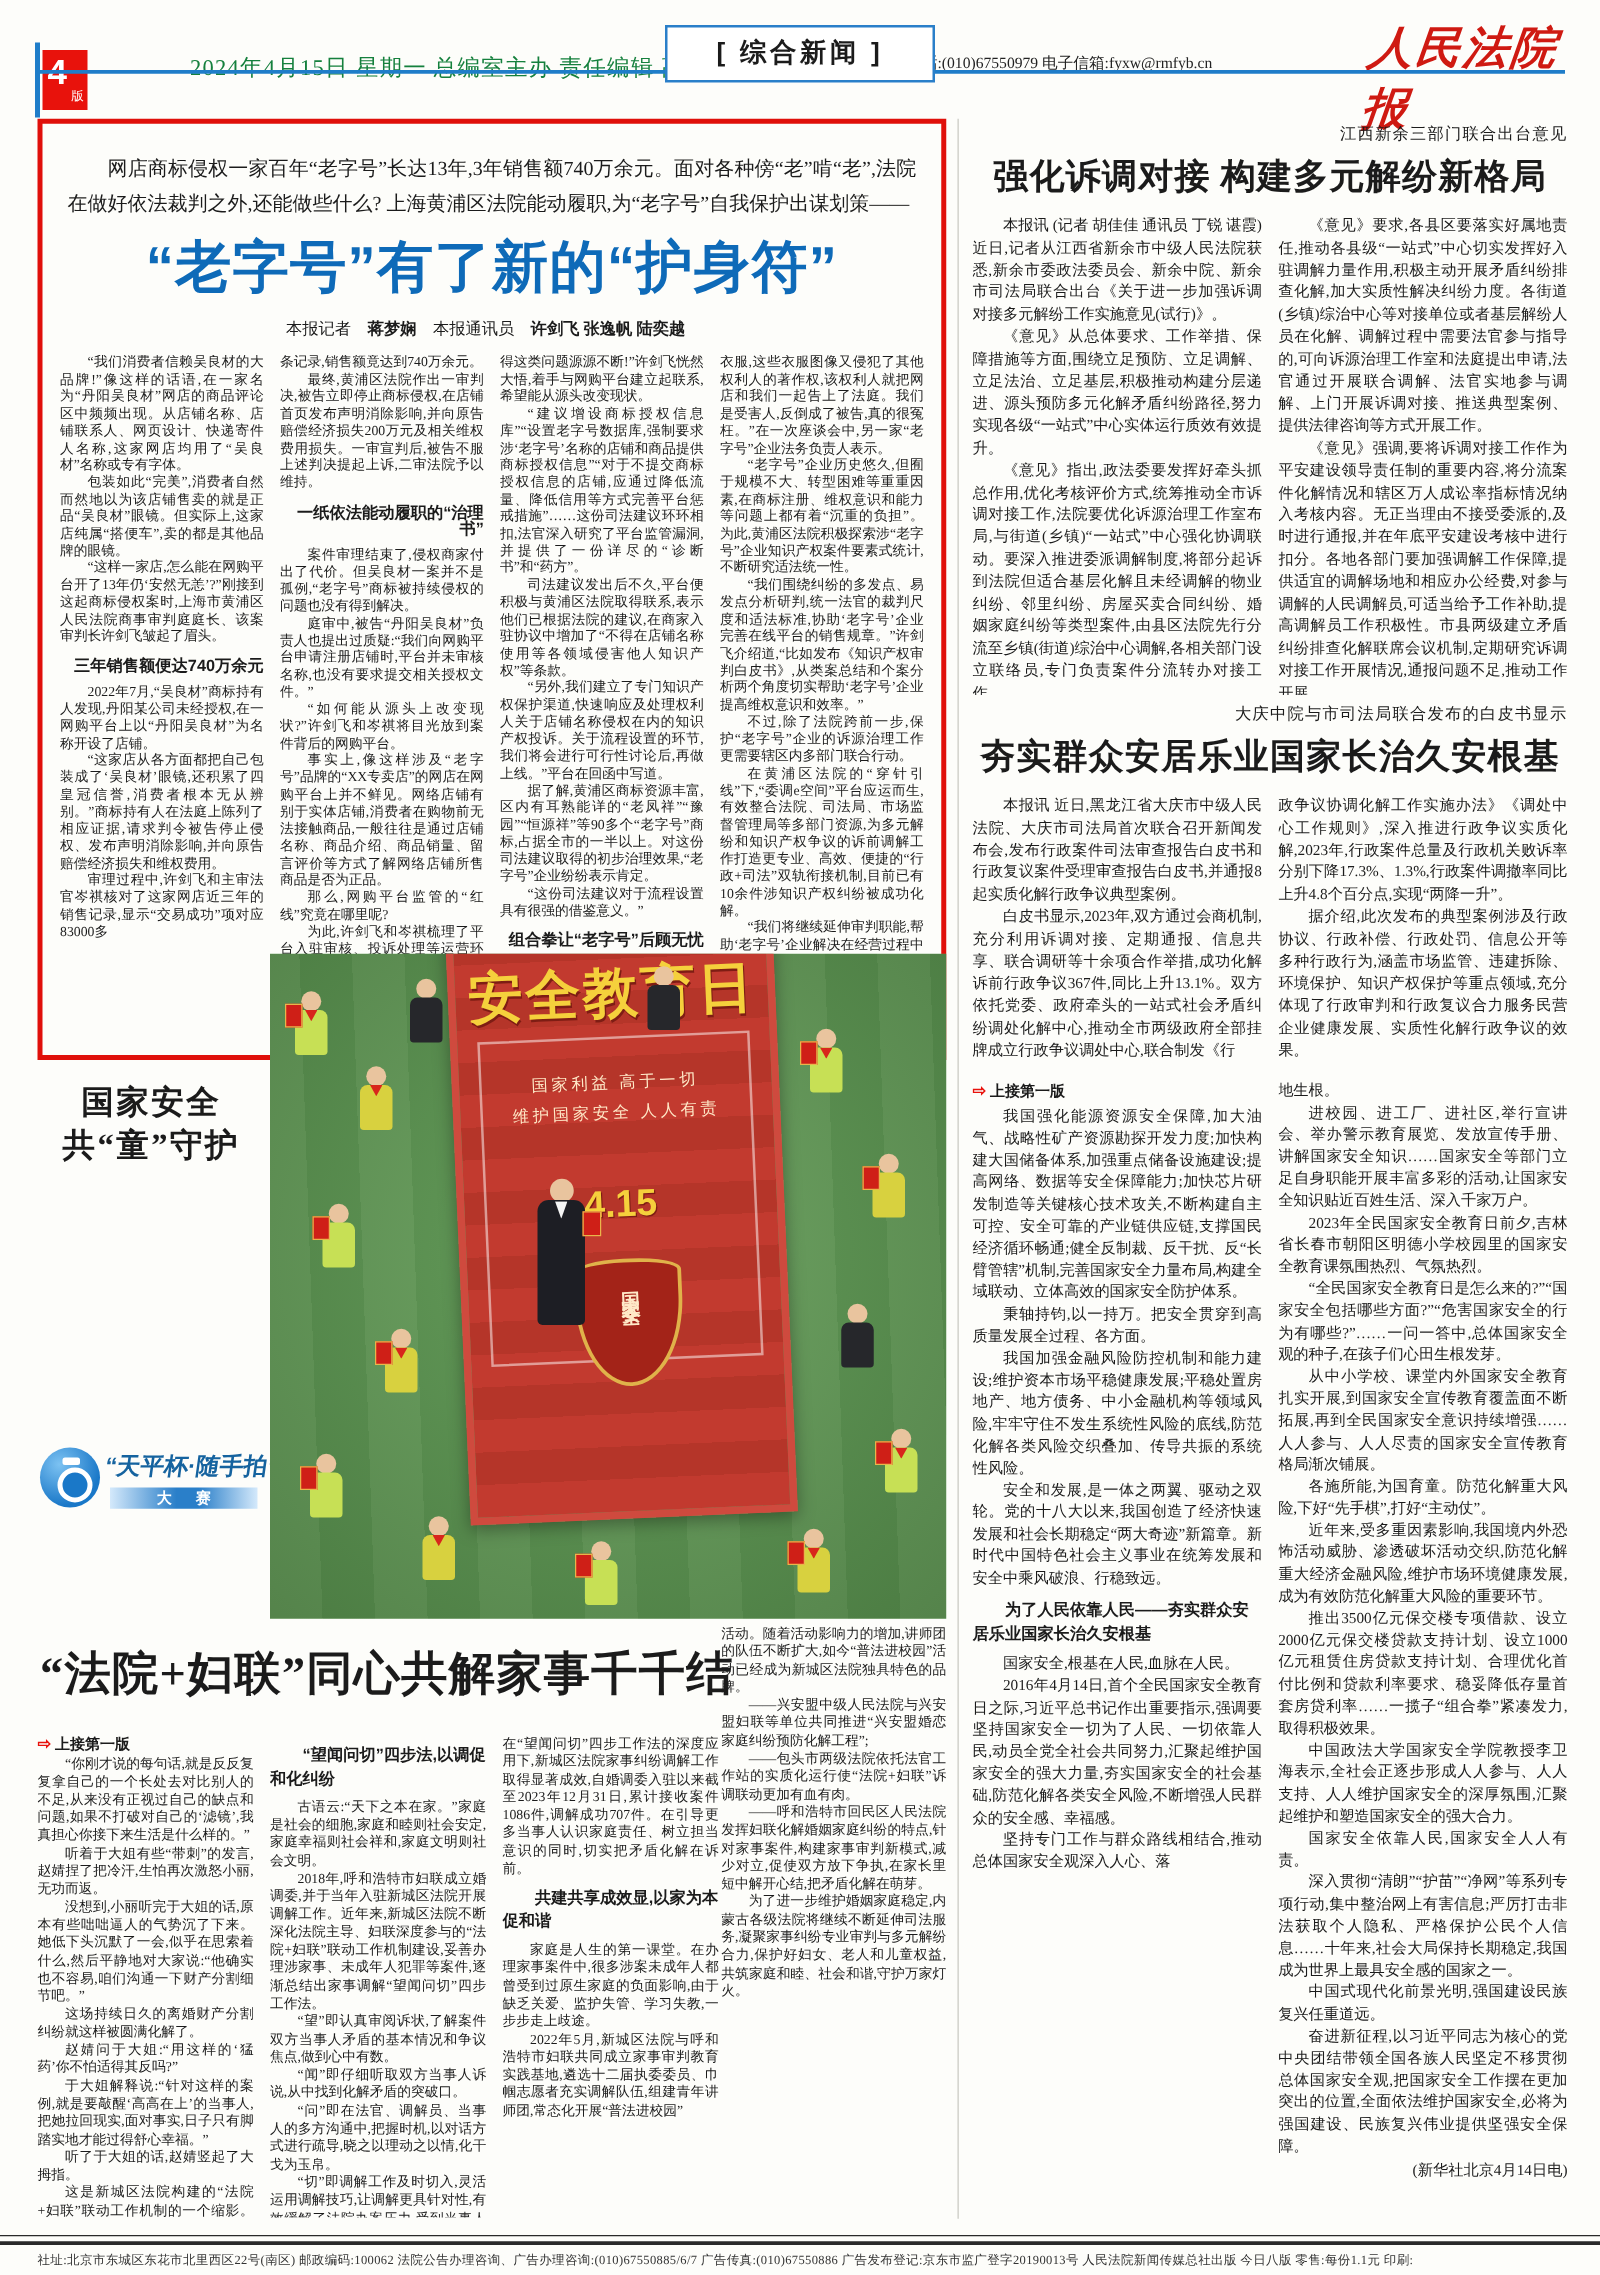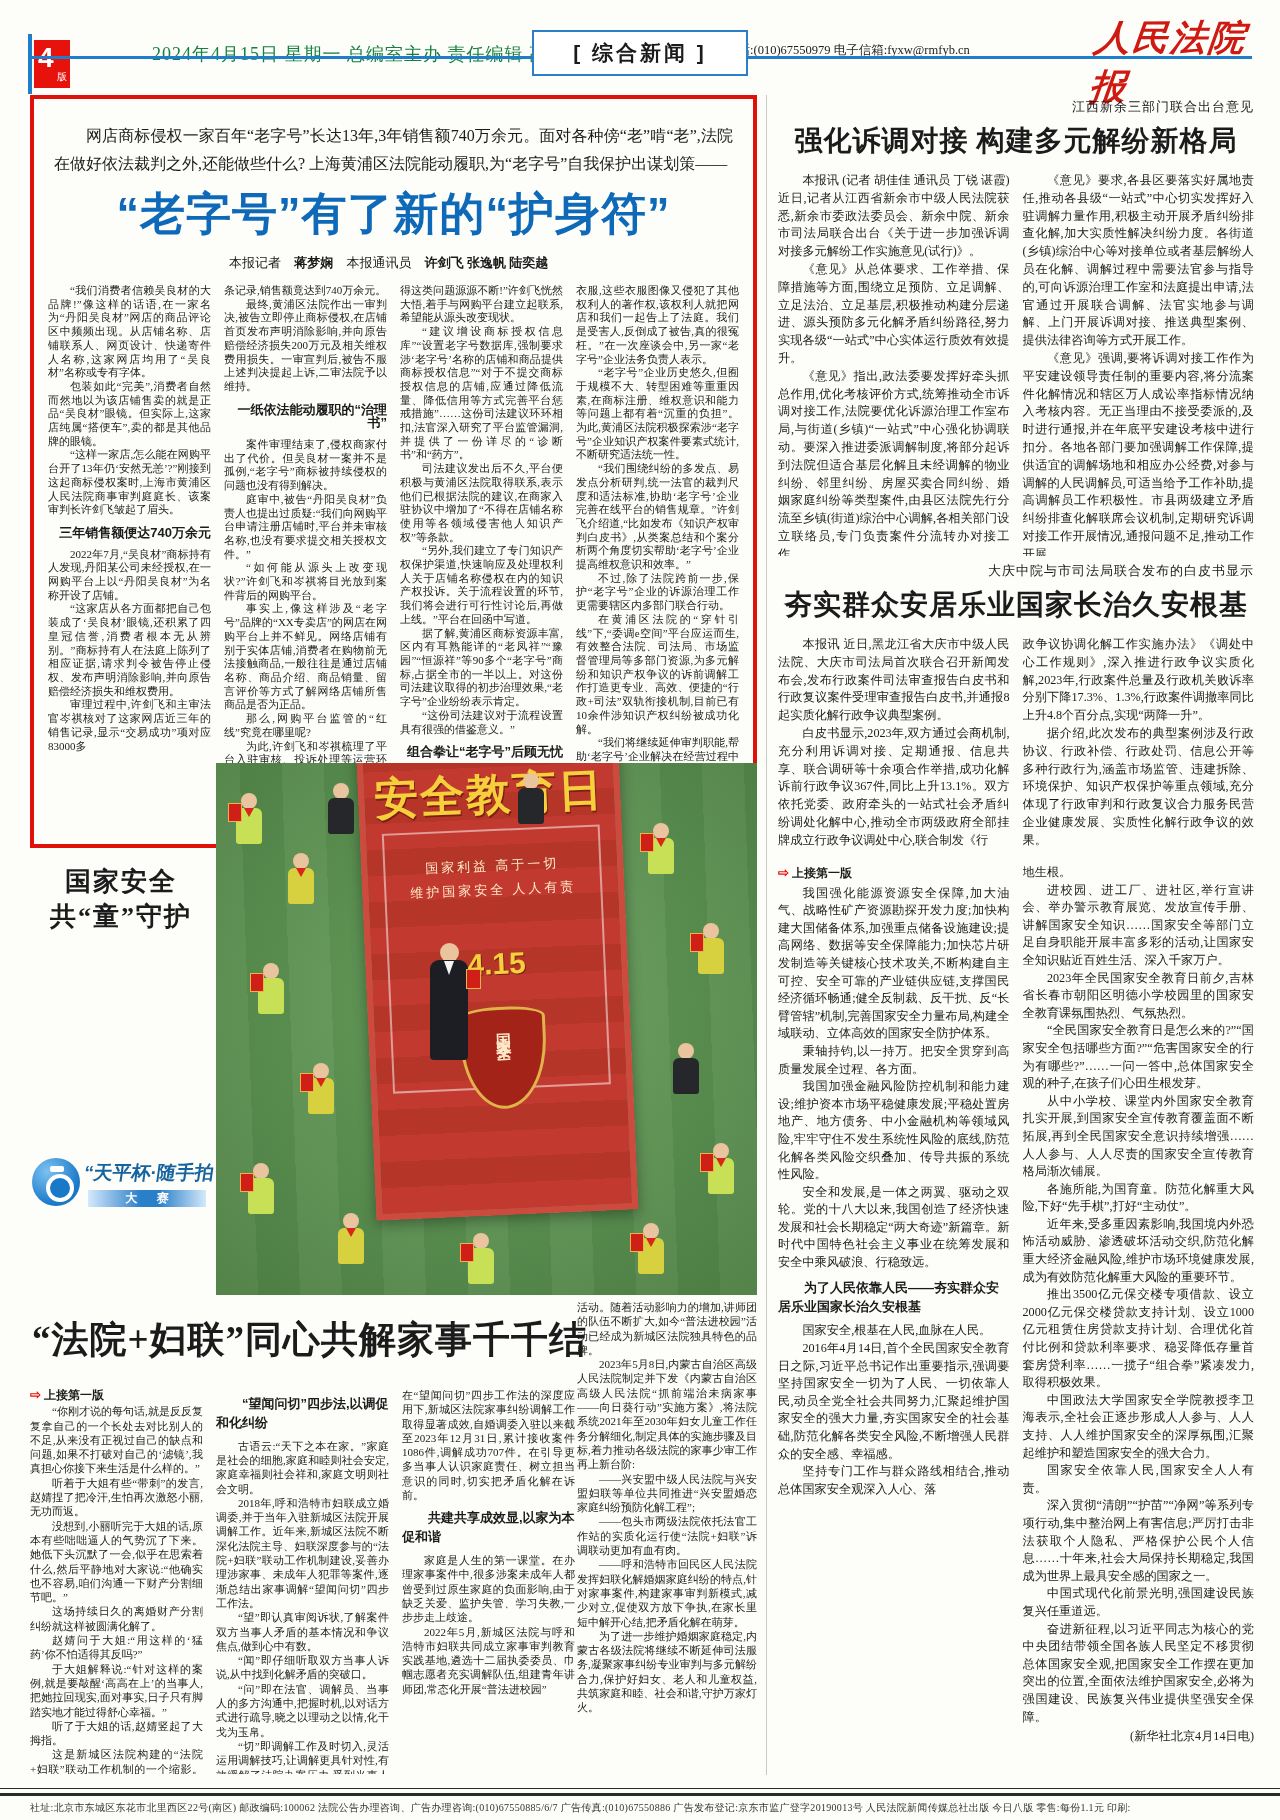--- a/index.html
+++ b/index.html
@@ -9,21 +9,21 @@
   
   .hdr-vbar{position:absolute;left:28px;top:34px;width:4px;height:60px;background:#1f7dc9;}
   .ed-badge{position:absolute;left:34px;top:40px;width:36px;height:48px;background:#e8120c;color:#fff;}
   .ed-badge .num{position:absolute;left:4px;top:2px;font-size:28px;font-weight:bold;font-family:"Liberation Sans",sans-serif;}
   .ed-badge .lab{position:absolute;right:3px;bottom:4px;font-size:10px;}
   .dateline{position:absolute;left:152px;top:42px;font-size:18px;letter-spacing:1px;color:#15803d;}
   .contact{position:absolute;left:700px;top:42px;font-size:12.5px;color:#222;}
   .masthead{position:absolute;left:1092px;top:14px;font-size:36px;color:#cf1a12;
             font-family:"DejaVu Serif",serif;font-style:italic;font-weight:bold;transform:skewX(-6deg);letter-spacing:2px;}
   .hdr-line{position:absolute;left:30px;top:56px;width:1222px;height:3px;background:#1f7dc9;}
-  .section-box{position:absolute;left:532px;top:30px;width:212px;height:42px;background:#fff;
+  .section-box{position:absolute;left:532px;top:20px;width:212px;height:42px;background:#fff;
                border:2px solid #2a7fc9;z-index:3;text-align:center;line-height:42px;
                font-size:21px;font-weight:bold;letter-spacing:3px;font-family:"Liberation Sans",sans-serif;}
   
   .redbox{position:absolute;left:30px;top:95px;width:727px;height:753px;border:4px solid #e0100a;
           box-sizing:border-box;background:#fdfdfa;padding:21px 14px;overflow:hidden;}
   .lead-intro{font-size:16px;line-height:1.75;text-align:justify;text-indent:2em;margin:2px 6px 6px;}
   .lead-headline{font-family:"Liberation Sans",sans-serif;color:#0e6ab8;font-weight:bold;
                  font-size:45px;text-align:center;letter-spacing:1px;margin:6px 0 10px;}
   .lead-byline{text-align:center;font-size:13px;margin-bottom:12px;}
   .lead-byline b{margin:0 10px;}
@@ -361,21 +361,20 @@
           <p class="noindent">在“望闻问切”四步工作法的深度应用下,新城区法院家事纠纷调解工作取得显著成效,自婚调委入驻以来截至2023年12月31日,累计接收案件1086件,调解成功707件。在引导更多当事人认识家庭责任、树立担当意识的同时,切实把矛盾化解在诉前。</p>
           <h3 class="sub">共建共享成效显,以家为本促和谐</h3>
           <p>家庭是人生的第一课堂。在办理家事案件中,很多涉案未成年人都曾受到过原生家庭的负面影响,由于缺乏关爱、监护失管、学习失教,一步步走上歧途。</p>
           <p>2022年5月,新城区法院与呼和浩特市妇联共同成立家事审判教育实践基地,遴选十二届执委委员、巾帼志愿者充实调解队伍,组建青年讲师团,常态化开展“普法进校园”</p>
         </div>
     </div>
   </div>
   <div id="famcol4">
     <div class="col">
         <p class="noindent">活动。随着活动影响力的增加,讲师团的队伍不断扩大,如今“普法进校园”活动已经成为新城区法院独具特色的品牌。</p>
-        <p>2023年5月8日,内蒙古自治区高级人民法院制定并下发《内蒙古自治区高级人民法院“抓前端治未病家事——向日葵行动”实施方案》,将法院系统2021年至2030年妇女儿童工作任务分解细化,制定具体的实施步骤及目标,着力推动各级法院的家事少审工作再上新台阶:</p>
         <p>——兴安盟中级人民法院与兴安盟妇联等单位共同推进“兴安盟婚恋家庭纠纷预防化解工程”;</p>
         <p>——包头市两级法院依托法官工作站的实质化运行使“法院+妇联”诉调联动更加有血有肉。</p>
         <p>——呼和浩特市回民区人民法院发挥妇联化解婚姻家庭纠纷的特点,针对家事案件,构建家事审判新模式,减少对立,促使双方放下争执,在家长里短中解开心结,把矛盾化解在萌芽。</p>
         <p>为了进一步维护婚姻家庭稳定,内蒙古各级法院将继续不断延伸司法服务,凝聚家事纠纷专业审判与多元解纷合力,保护好妇女、老人和儿童权益,共筑家庭和睦、社会和谐,守护万家灯火。</p>
       </div>
   </div>
 
   <div class="foot-rule"></div>
   <div class="foot-text">社址:北京市东城区东花市北里西区22号(南区) 邮政编码:100062 法院公告办理咨询、广告办理咨询:(010)67550885/6/7 广告传真:(010)67550886 广告发布登记:京东市监广登字20190013号 人民法院新闻传媒总社出版 今日八版 零售:每份1.1元 印刷:</div>
 

